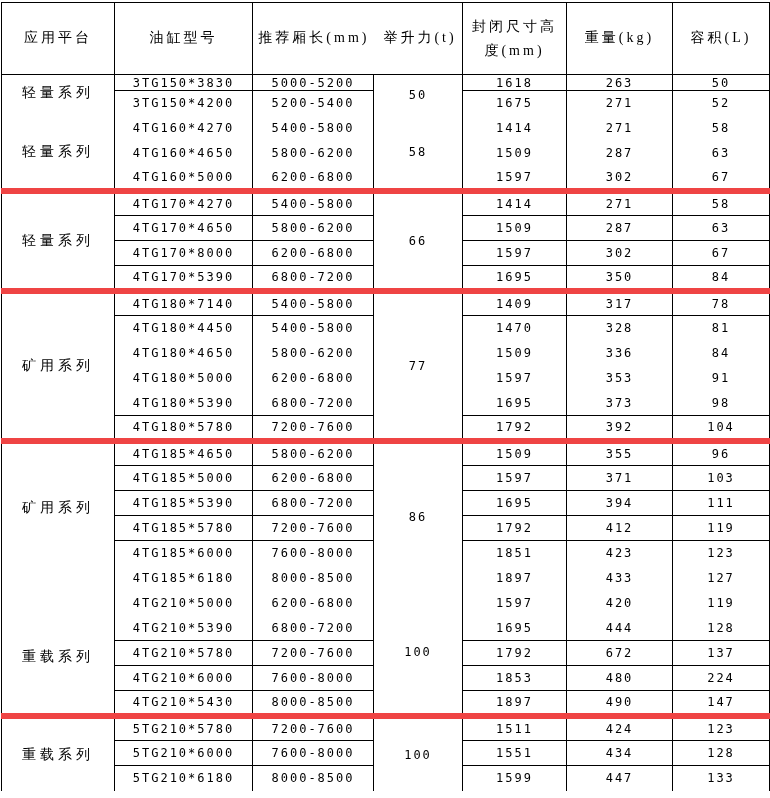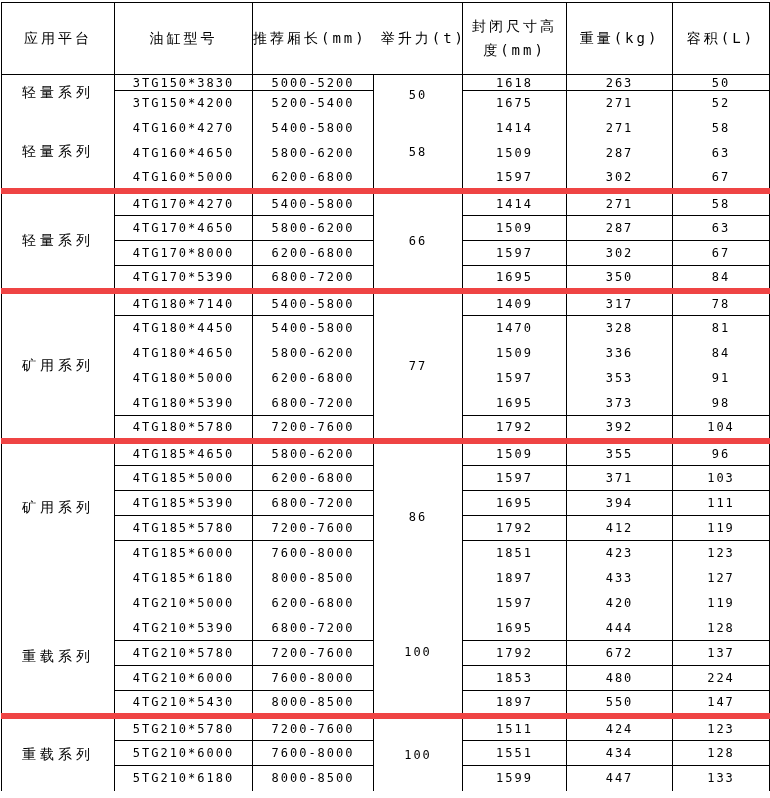--- a/index.html
+++ b/index.html
@@ -12,21 +12,21 @@
     border-collapse:collapse; table-layout:fixed; width:768px;
     margin:2px 0 0 1px;
     border-top:1px solid #000; border-left:1px solid #000; border-right:1px solid #000;
   }
   th, td {
     border-left:1px solid #000; border-right:1px solid #000;
     border-top:none; border-bottom:none;
     padding:0; text-align:center; vertical-align:middle;
     color:#000; overflow:hidden; white-space:nowrap;
   }
-  thead tr { height:72px; }
+  thead tr { height:72px;font-family:Liberation Serif, serif; }
   th {
     font-weight:normal; font-size:14px; letter-spacing:3px;
     border-bottom:1px solid #000; line-height:1.6;
   }
   th.wrap { white-space:normal; word-break:break-all; padding:9px 8px; line-height:1.7; }
   .hdr-lift { margin-left:14px;text-align:right; }
   tbody tr { height:25px; }
   tbody tr.first { height:16px; }
   td { font-size:12px; letter-spacing:2px; }
   td.bb  { border-bottom:1px solid #000; }
@@ -255,21 +255,21 @@
           <td class="bb">4TG210*6000</td>
           <td class="bb">7600-8000</td>
           <td class="bb">1853</td>
           <td class="bb">480</td>
           <td class="bb">224</td>
         </tr>
         <tr>
           <td class="bb2">4TG210*5430</td>
           <td class="bb2">8000-8500</td>
           <td class="bb2">1897</td>
-          <td class="bb2">550</td>
+          <td class="bb2">490</td>
           <td class="bb2">147</td>
         </tr>
         <tr>
           <td class="platform" rowspan="3">重载系列</td>
           <td class="bb">5TG210*5780</td>
           <td class="bb">7200-7600</td>
           <td class="lift" rowspan="3">100</td>
           <td class="bb">1511</td>
           <td class="bb">424</td>
           <td class="bb">123</td>

